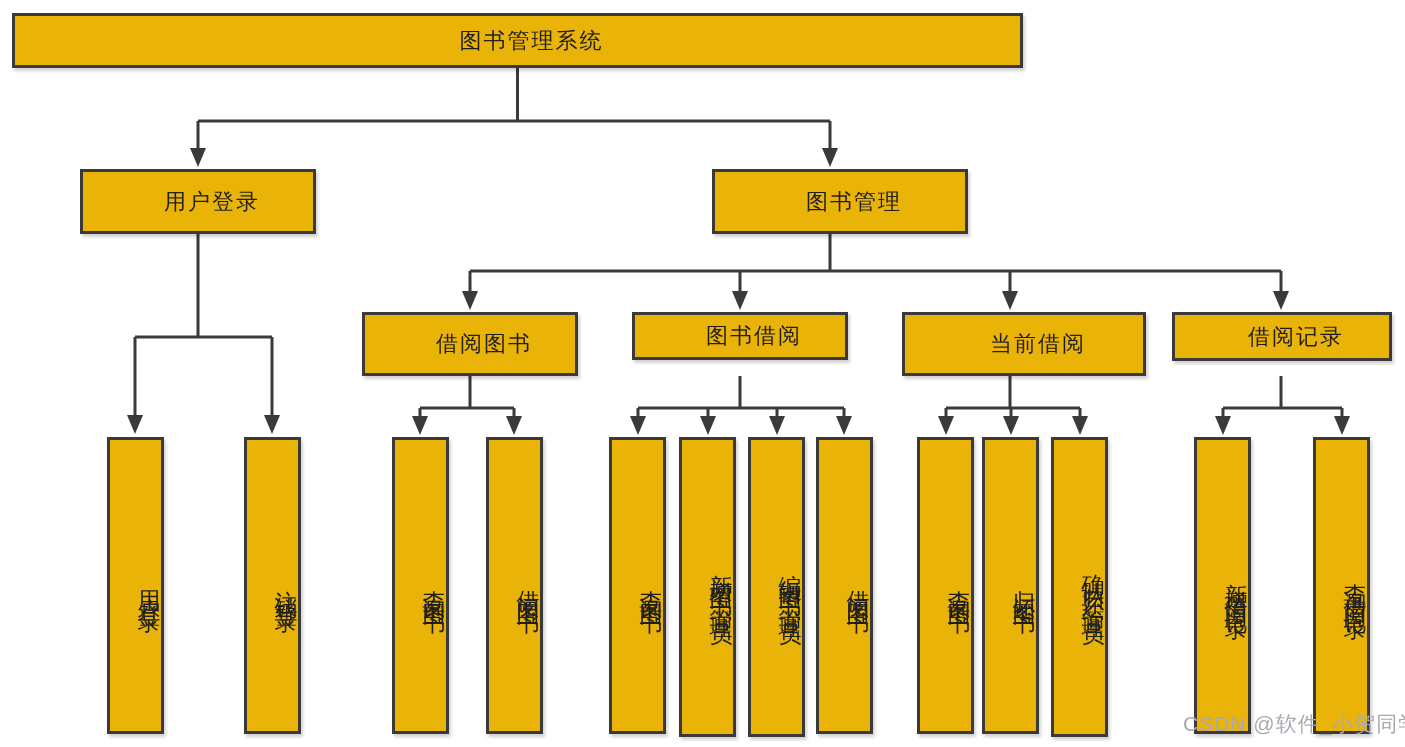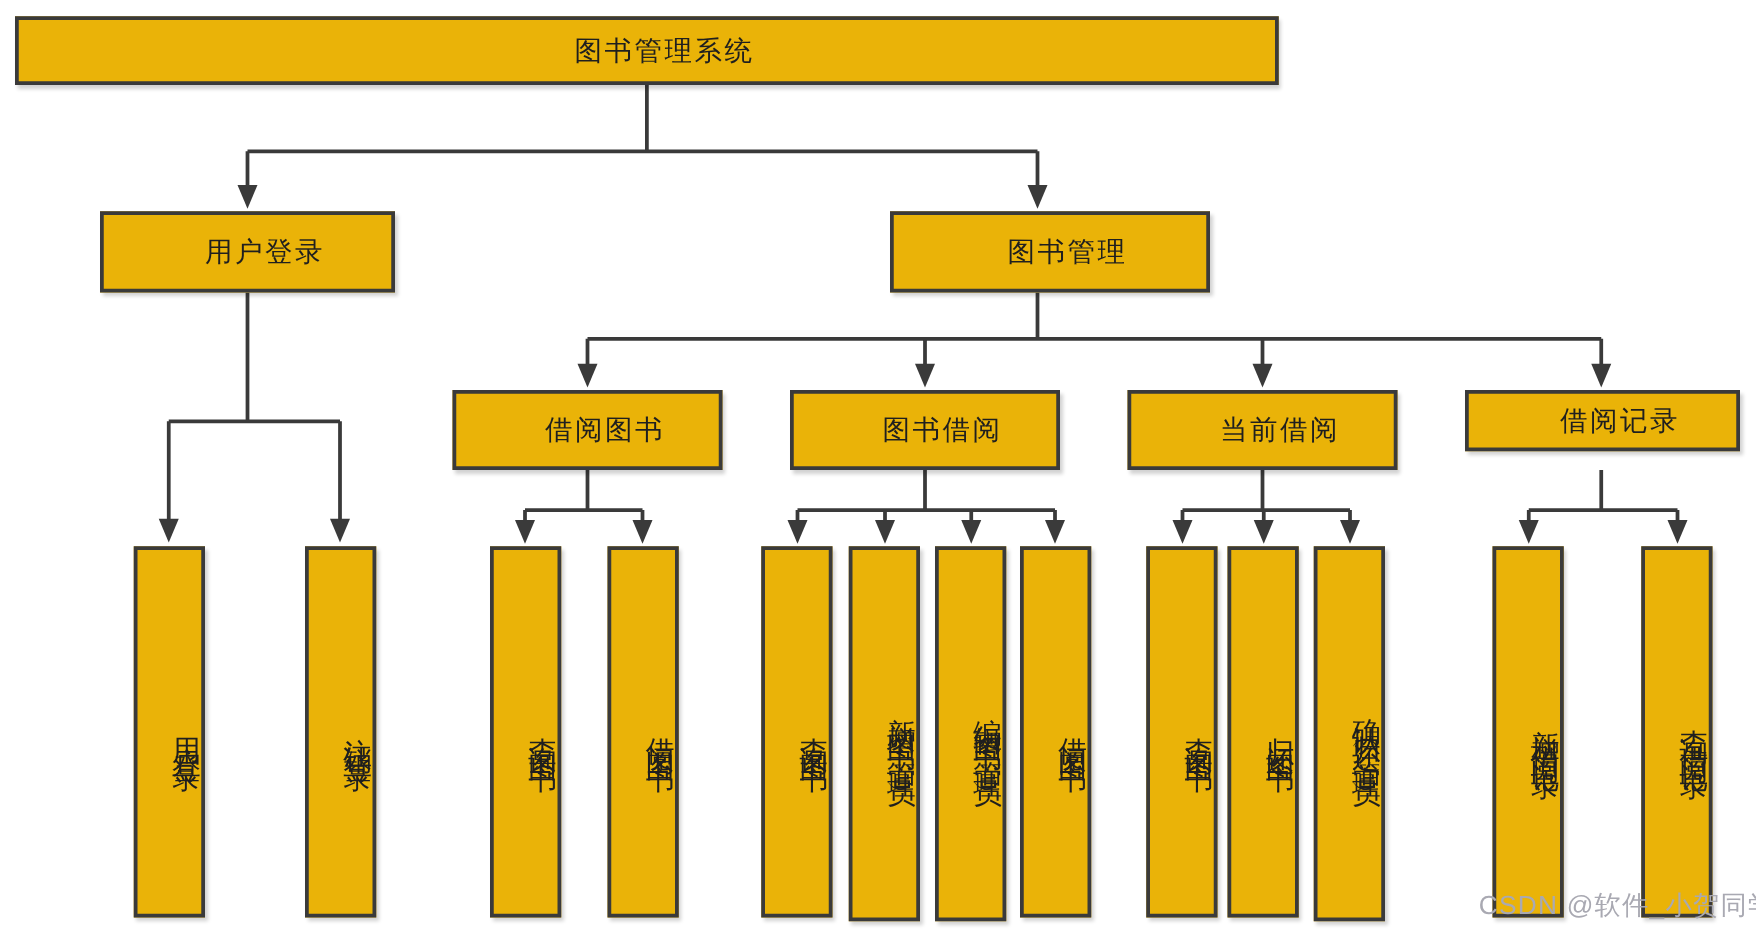--- a/index.html
+++ b/index.html
@@ -97,24 +97,24 @@
   <div class="box" style="left:80px;top:169px;width:236px;height:65px">
     <span class="hlabel">用户登录</span>
   </div>
   <div class="box" style="left:712px;top:169px;width:256px;height:65px">
     <span class="hlabel">图书管理</span>
   </div>
 
   <div class="box" style="left:362px;top:312px;width:216px;height:64px">
     <span class="hlabel">借阅图书</span>
   </div>
-  <div class="box" style="left:632px;top:312px;width:216px;height:64px">
+  <div class="box" style="left:632px;top:312px;width:216px;height:48px">
     <span class="hlabel">图书借阅</span>
   </div>
-  <div class="box" style="left:902px;top:312px;width:216px;height:64px">
+  <div class="box" style="left:902px;top:312px;width:244px;height:64px">
     <span class="hlabel">当前借阅</span>
   </div>
   <div class="box" style="left:1172px;top:312px;width:220px;height:49px">
     <span class="hlabel">借阅记录</span>
   </div>
 
   <div class="box vbox" style="left:107px;top:437px;width:57px;height:297px">
     <span class="vtext">用户登录</span>
   </div>
   <div class="box vbox" style="left:244px;top:437px;width:57px;height:297px">

